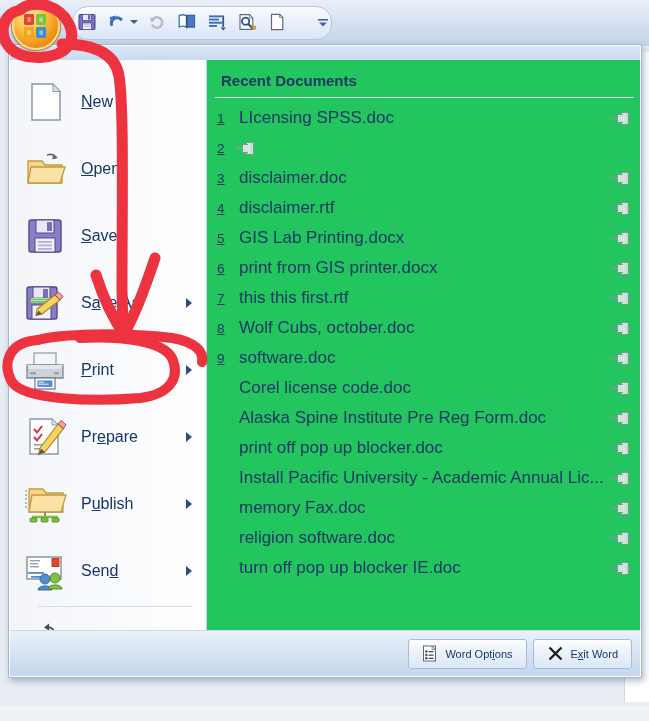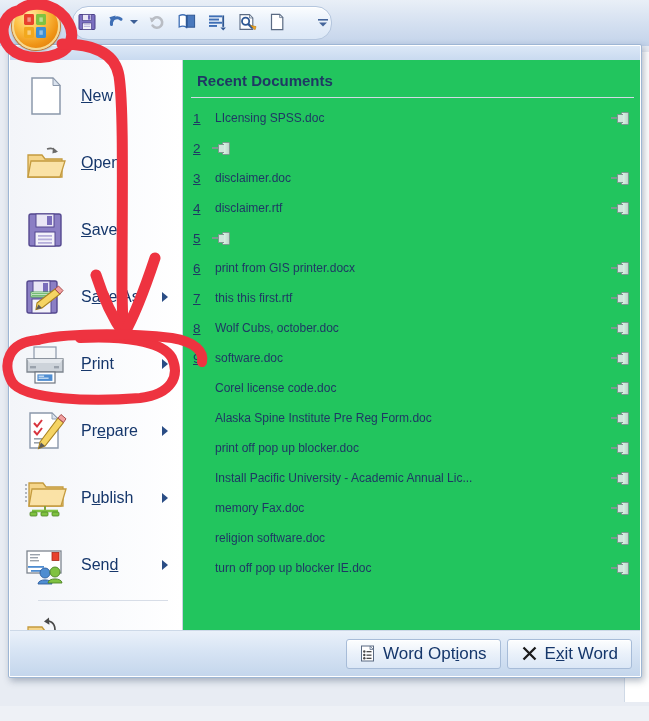--- a/index.html
+++ b/index.html
@@ -94,25 +94,25 @@
   }
   .menu-body {
     position: absolute;
     left: 1px; top: 15px;
     width: 630px; height: 570px;
     display: flex;
   }
 
   
   .cmd-pane {
-    width: 173px;
+    width: 197px;
     background: linear-gradient(to right, #f3f5f9 0%, #fafbfd 60%, #ffffff 100%);
     border-right: 1px solid #c8d3e2;
     box-sizing: border-box;
-    padding-top: 2px;
+    padding-top: 8px;
     position: relative;
   }
   .cmd-item {
     height: 67px;
     display: flex;
     align-items: center;
     padding-left: 12px;
     box-sizing: border-box;
     position: relative;
     cursor: default;
@@ -175,21 +175,21 @@
   }
   .doc-num {
     width: 18px;
     flex: 0 0 18px;
     font-size: 13.5px;
     color: #1f3864;
     text-decoration: underline;
   }
   .doc-name {
     flex: 1;
-    font-size: 12px;
+    font-size: 17px;
     color: #1f3864;
     white-space: nowrap;
     overflow: hidden;
     text-overflow: ellipsis;
     padding-left: 4px;
   }
   .pin {
     flex: 0 0 20px;
     width: 20px;
     height: 14px;
@@ -239,21 +239,21 @@
     height: 30px;
     display: flex;
     align-items: center;
     gap: 7px;
     padding: 0 13px;
     margin-left: 6px;
     border: 1px solid #a7bcd8;
     border-radius: 3px;
     background: linear-gradient(to bottom, #fdfefe 0%, #eaf1fa 50%, #dbe7f6 100%);
     box-shadow: inset 0 1px 0 #ffffff;
-    font-size: 17px;
+    font-size: 11px;
     color: #16376b;
     cursor: default;
     box-sizing: border-box;
   }
   .footer-btn u { text-decoration: underline; }
 
   
   .qat {
     position: absolute;
     left: 72px; top: 6px;
@@ -500,20 +500,21 @@
               <div class="doc-num">4</div>
               <div class="doc-name">disclaimer.rtf</div>
               <div class="pin">
                 <i class="head"></i>
                 <i class="mid"></i>
                 <i class="tip"></i>
               </div>
             </div>
             <div class="doc-row">
               <div class="doc-num">5</div>
+              <div class="doc-name">GIS Lab Printing.docx</div>
               <div class="pin">
                 <i class="head"></i>
                 <i class="mid"></i>
                 <i class="tip"></i>
               </div>
             </div>
             <div class="doc-row">
               <div class="doc-num">6</div>
               <div class="doc-name">print from GIS printer.docx</div>
               <div class="pin">

